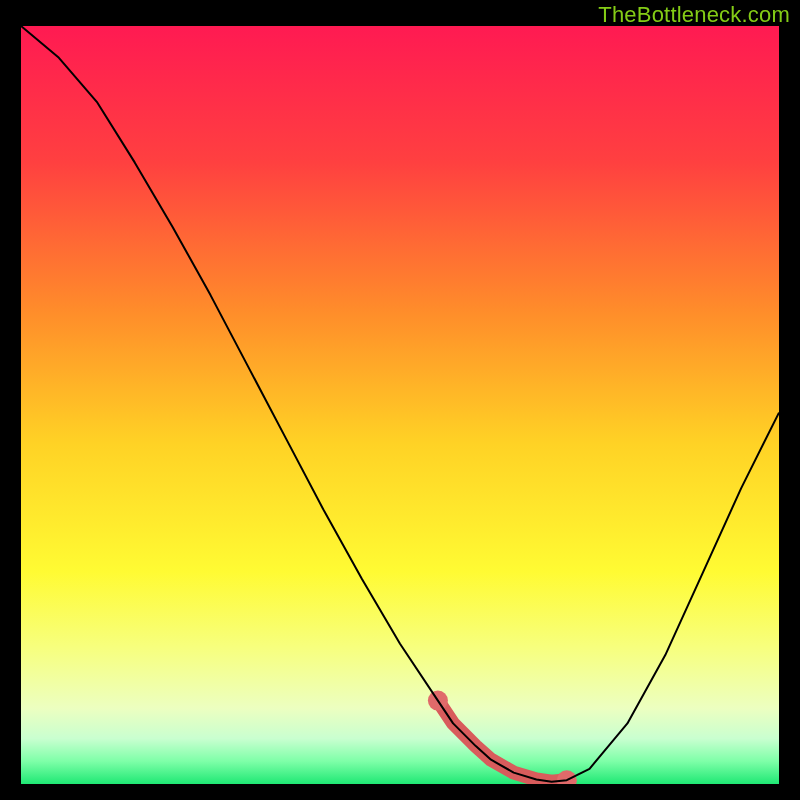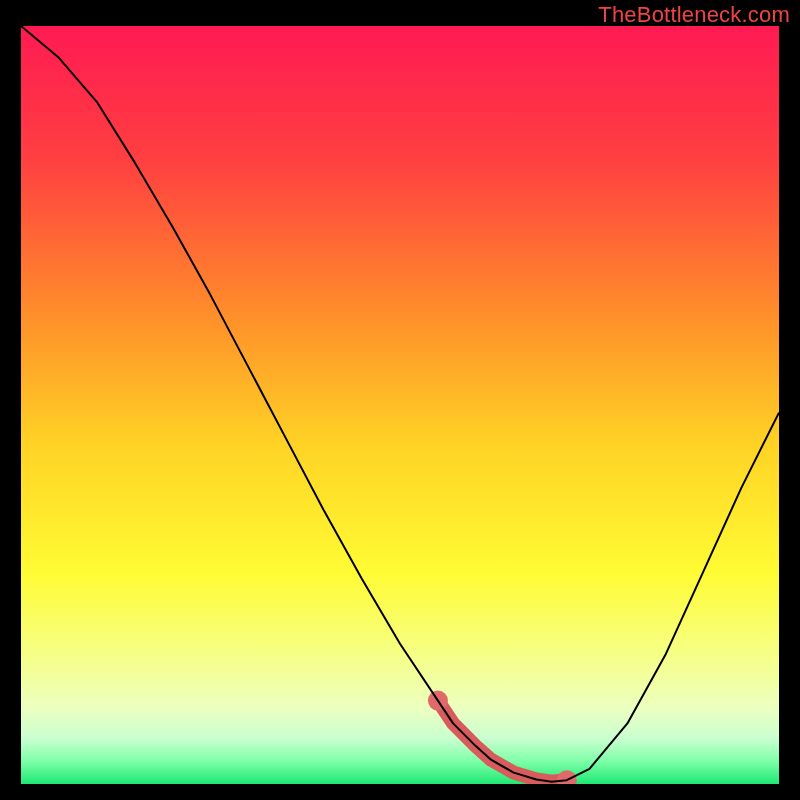--- a/index.html
+++ b/index.html
@@ -14,21 +14,21 @@
   .stage {
     position: relative;
     width: 800px;
     height: 800px;
     background: #000;
   }
   .watermark {
     position: absolute;
     top: 2px;
     right: 10px;
-    color: #ef4444;
+    color: #84cc16;
     font-size: 22px;
     font-weight: 500;
     z-index: 5;
     letter-spacing: 0.2px;
     margin-left: 25px;
   }
   .plot-outer {
     position: absolute;
     left: 21px;
     top: 26px;

